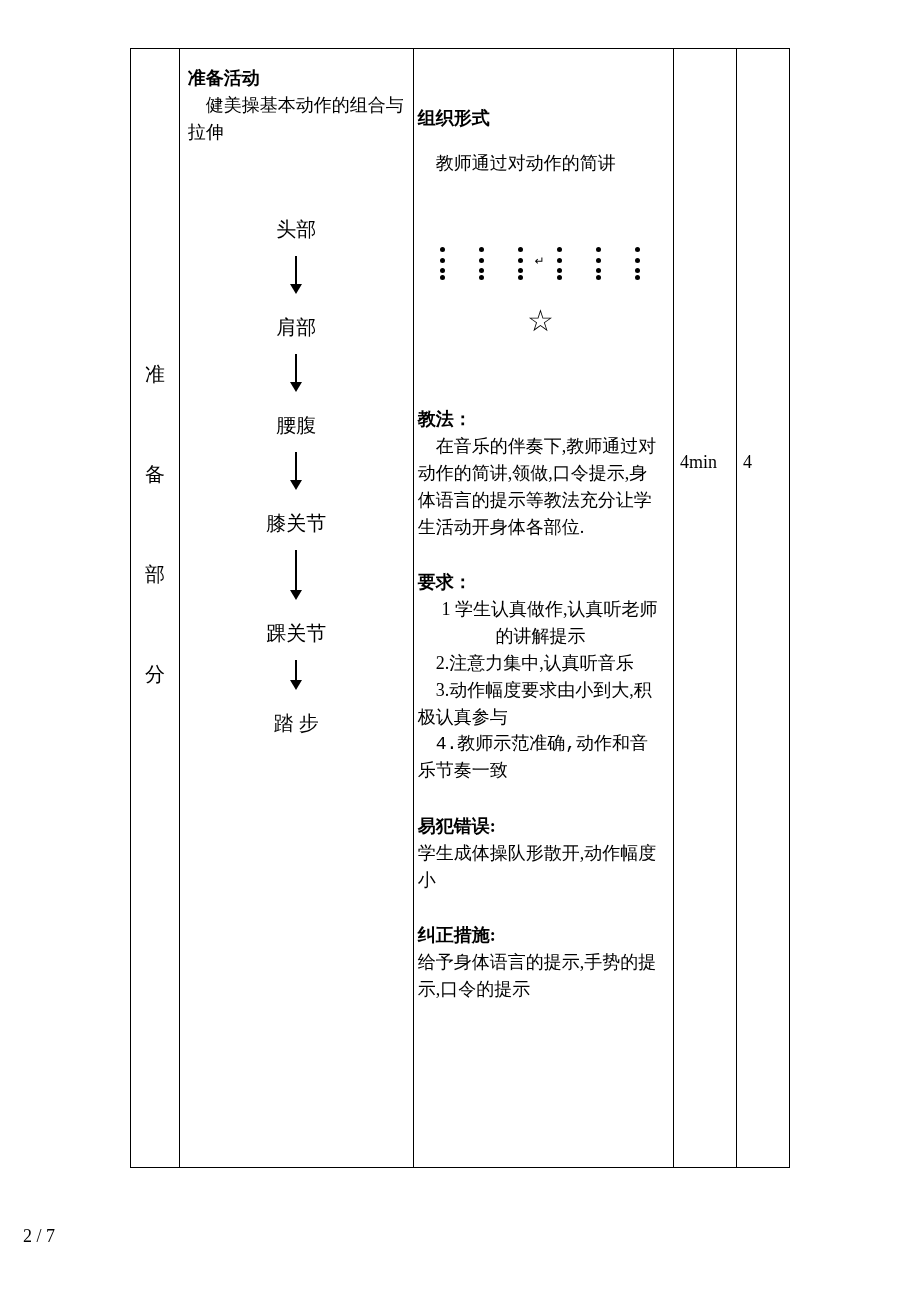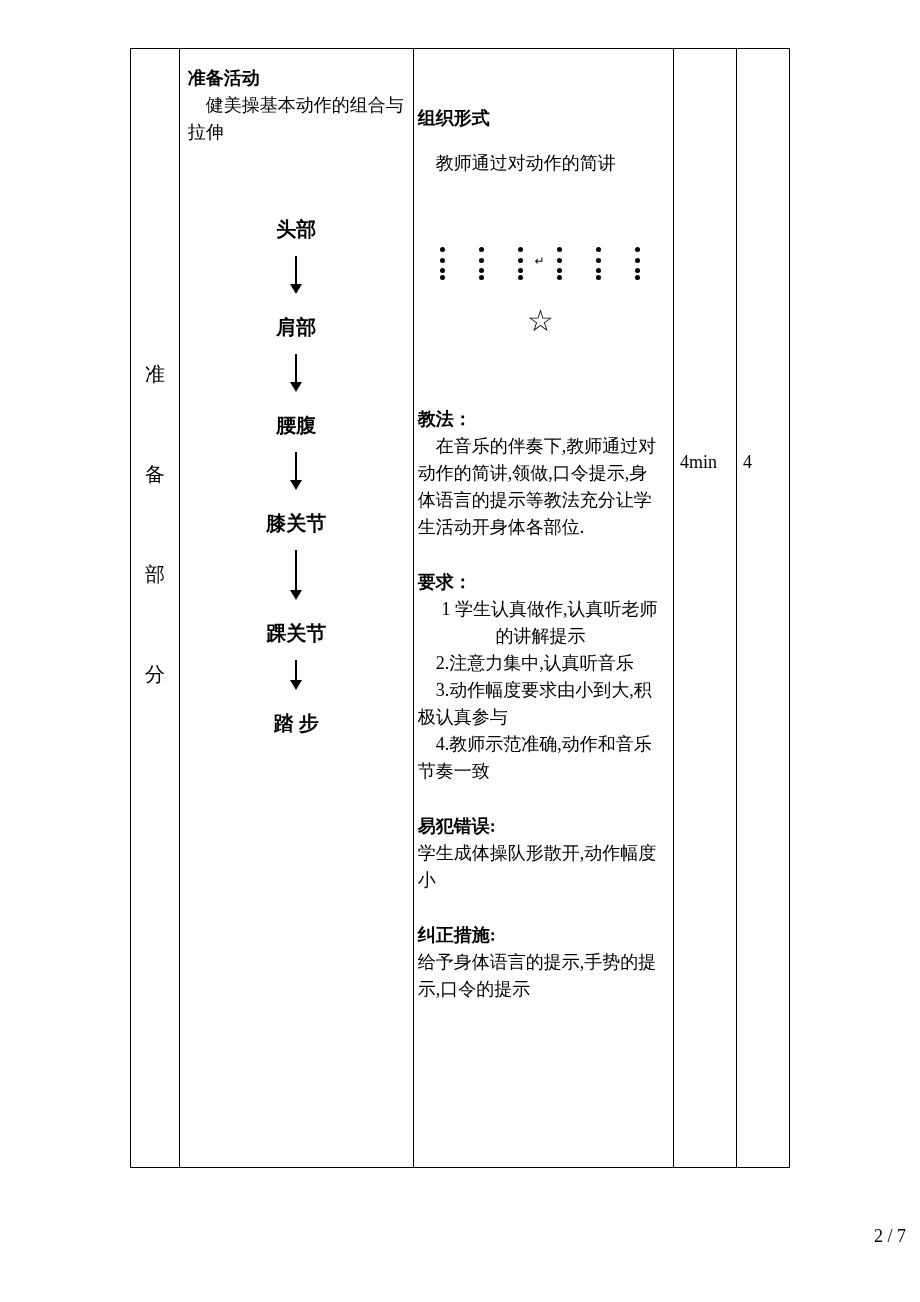--- a/index.html
+++ b/index.html
@@ -47,21 +47,20 @@
   .col2-content {
     padding: 16px 8px 0 8px;
   }
   .bold { font-weight: bold; }
 
   .flow {
     display: flex;
     flex-direction: column;
     align-items: center;
     margin-top: 60px;
-    font-weight: bold;
   }
   .flow-step { margin: 8px 0; font-size: 20px; }
   .arrow {
     width: 2px;
     height: 36px;
     background: #000;
     position: relative;
     margin: 4px 0 12px 0;
   }
   .arrow::after {
@@ -111,22 +110,23 @@
   .col4-content, .col5-content {
     padding-top: 400px;
     text-align: left;
     padding-left: 6px;
     font-size: 18px;
   }
   .footer {
     position: absolute;
     bottom: 52px;
     left: 0; right: 14px;
-    text-align: right;
-    font-size: 18px;
+    text-align: left;
+    font-size: 18px;
+    padding-left: 23px;
   }
 </style>
 </head>
 <body>
 
 <div class="page">
   <table class="table">
     <colgroup>
       <col class="col1">
         <col class="col2">
@@ -209,21 +209,21 @@
             <div class="star">☆</div>
           </div>
 
           <div class="section-title" style="margin-top:70px;">教法：</div>
           <div style="text-indent:1em;">在音乐的伴奏下,教师通过对动作的简讲,领做,口令提示,身体语言的提示等教法充分让学生活动开身体各部位.</div>
 
           <div class="section-title">要求：</div>
           <div style="text-indent:1em;text-align:center;">1 学生认真做作,认真听老师的讲解提示</div>
           <div style="text-indent:1em;">2.注意力集中,认真听音乐</div>
           <div style="text-indent:1em;">3.动作幅度要求由小到大,积极认真参与</div>
-          <div style="text-indent:1em;">4.教师示范准确,动作和音乐节奏一致</div>
+          <div style="text-indent:1em;font-family:Liberation Mono, monospace;">4.教师示范准确,动作和音乐节奏一致</div>
 
           <div class="section-title">易犯错误:</div>
           <div>学生成体操队形散开,动作幅度小</div>
 
           <div class="section-title">纠正措施:</div>
           <div>给予身体语言的提示,手势的提示,口令的提示</div>
         </div>
       </td>
 
       <td>

